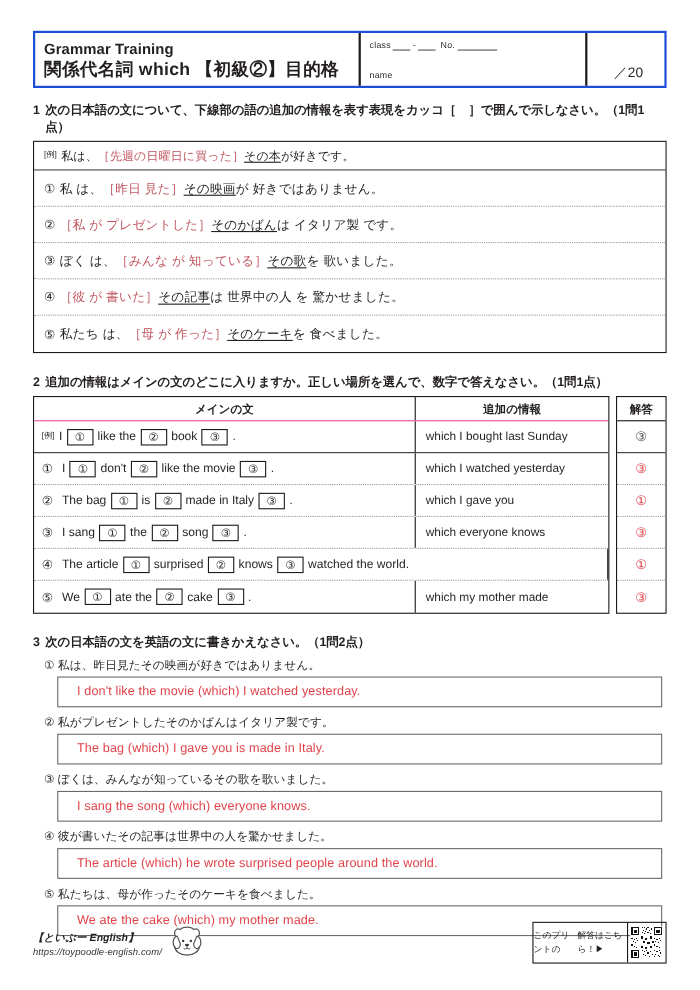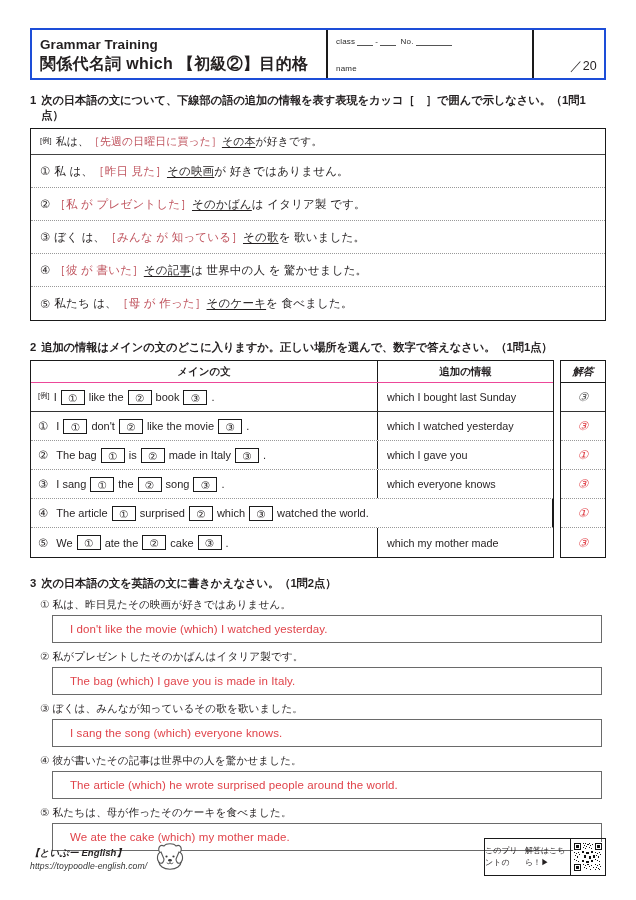--- a/index.html
+++ b/index.html
@@ -77,21 +77,21 @@
   }
   .nm-blank.sm { width: 16px; }
   .nm-blank.md { width: 36px; }
   .header-score {
     flex: 0 0 70px;
     box-sizing: border-box;
     position: relative;
   }
   .score-val {
     position: absolute;
-    right: 7px;
+    right: 19px;
     bottom: 3px;
     font-size: 12.5px;
     letter-spacing: 0.2px;
   }
 
   
   .sec-head {
     font-size: 11.3px;
     font-weight: bold;
     letter-spacing: -0.1px;
@@ -153,21 +153,20 @@
   .s2-main {
     flex: 1 1 auto;
     border: 1.8px solid #1a1a1a;
     box-sizing: border-box;
   }
   .s2-ans {
     flex: 0 0 46px;
     margin-left: 6px;
     border: 1.8px solid #1a1a1a;
     box-sizing: border-box;
-    font-style: italic;
   }
   .s2-hdr {
     display: flex;
     height: 22px;
     border-bottom: 1px solid #ec4899;
     box-sizing: border-box;
   }
   .s2-hdr-cell {
     display: flex;
     align-items: center;
@@ -446,21 +445,21 @@
               </div>
               <div class="cell-add">which everyone knows</div>
             </div>
             <div class="s2-row dotted">
               <div class="cell-main">
                 <span class="circ-num" style="margin-right: 8px;">④</span>
                 <span>The article</span>
                 <span class="slot">①</span>
                 <span>surprised</span>
                 <span class="slot">②</span>
-                <span>which</span>
+                <span>knows</span>
                 <span class="slot">③</span>
                 <span>watched the world.</span>
               </div>
             </div>
             <div class="s2-row last">
               <div class="cell-main">
                 <span class="circ-num" style="margin-right: 8px;">⑤</span>
                 <span>We</span>
                 <span class="slot">①</span>
                 <span>ate the</span>

